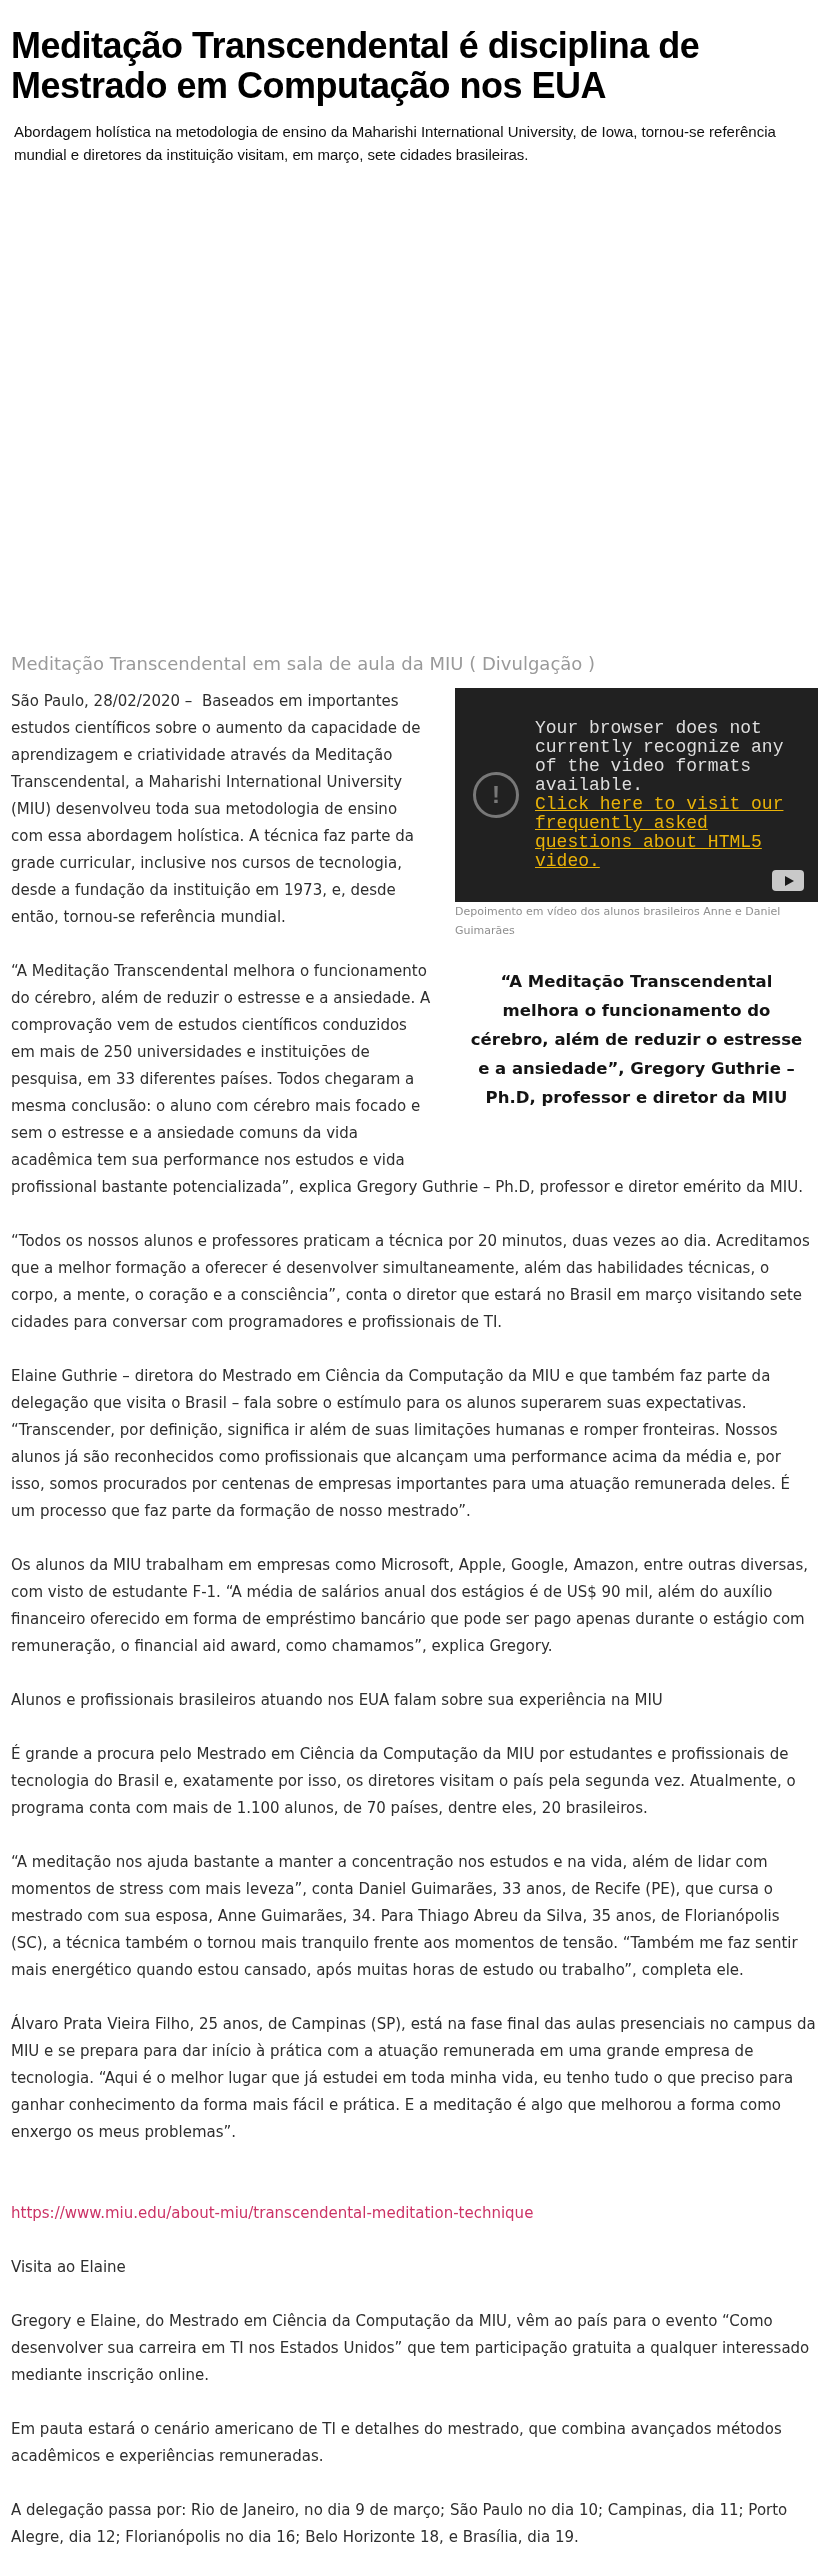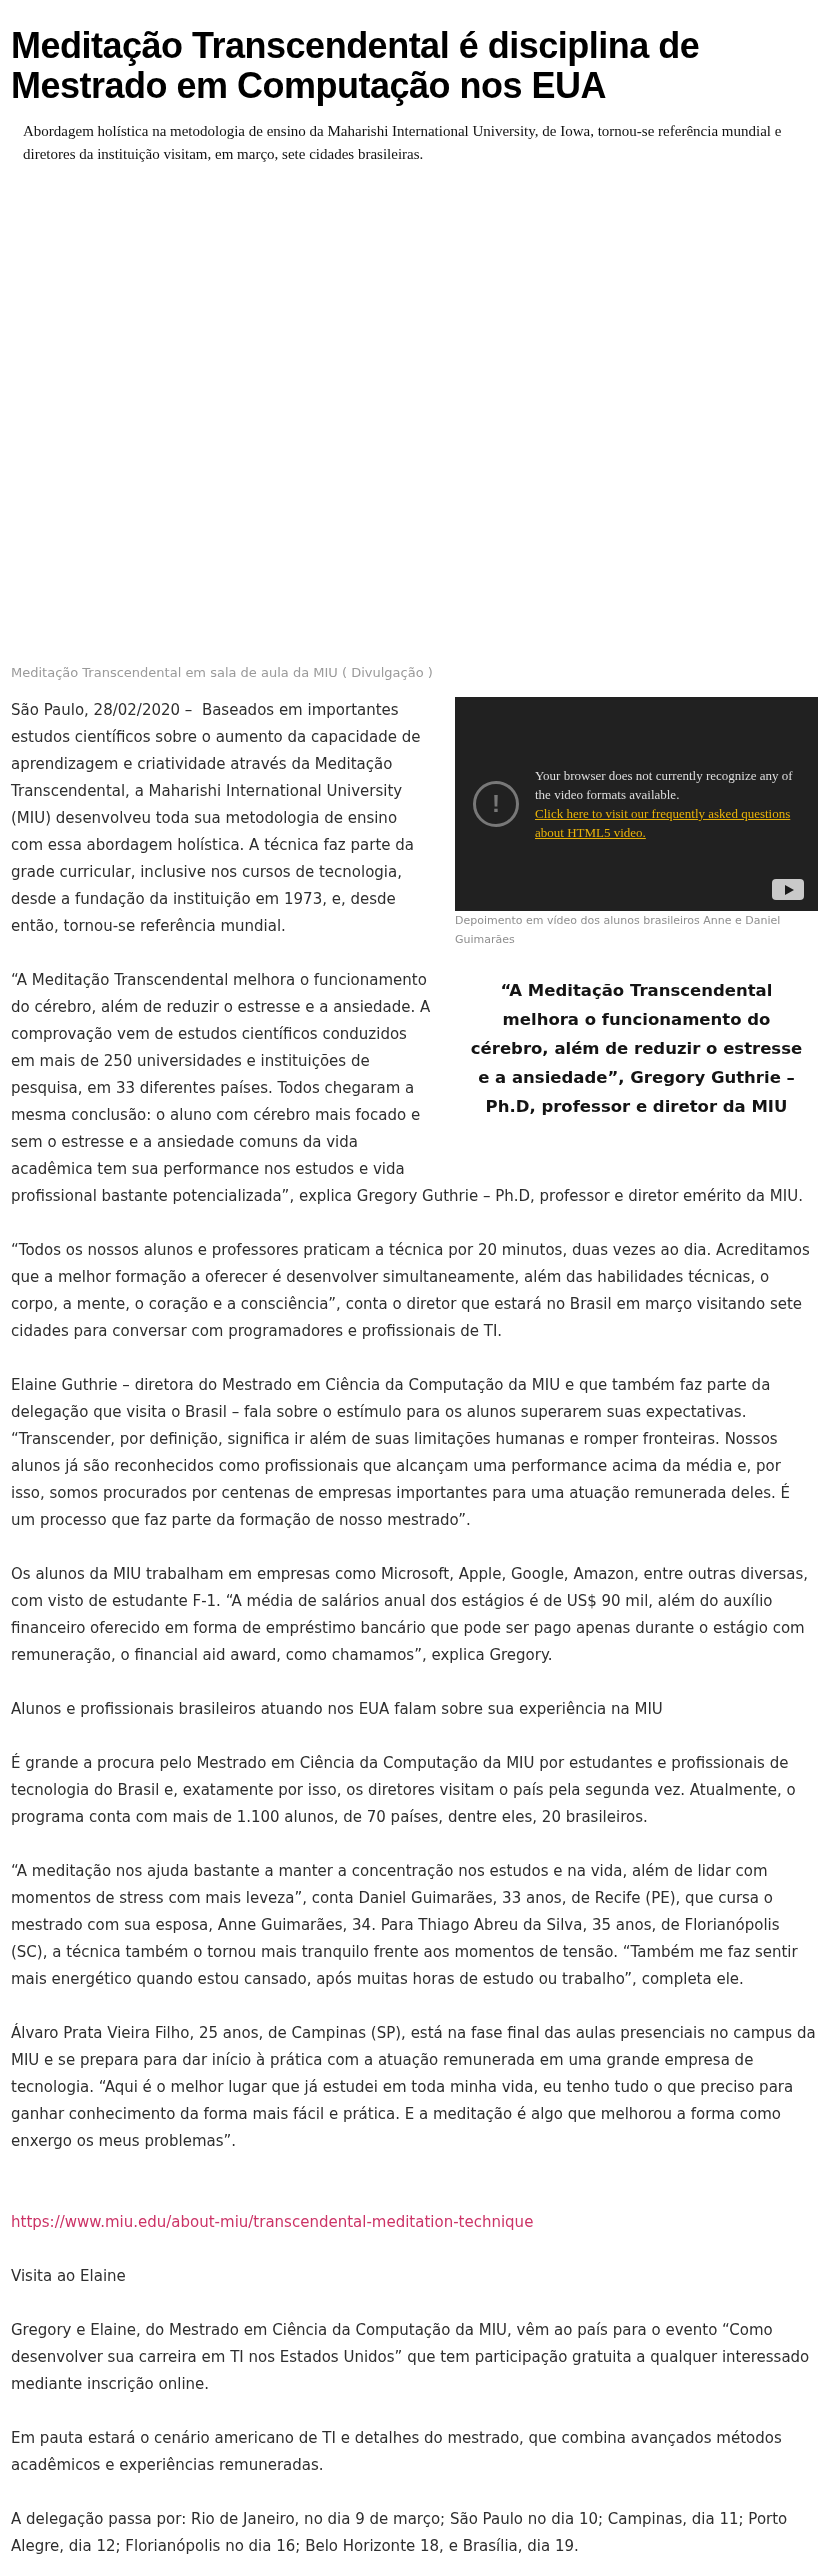--- a/index.html
+++ b/index.html
@@ -13,31 +13,31 @@
   .headline{
     font-family:"Liberation Sans",sans-serif;
     font-weight:700;
     font-size:36px;
     line-height:40px;
     letter-spacing:-0.5px;
     color:#000;
     margin:16px 0 14px 0;
   }
   .subheadline{
-    font-family:Liberation Serif, serif;
+    font-family:Liberation Sans, sans-serif;
     font-size:15px;
     line-height:23px;
     color:#111;
-    margin:12px;
+    margin:3px;
   }
 
   
   .hero-image{height:486px;background:#ffffff;}
   .hero-caption{
-    font-size:13px;
+    font-size:18px;
     line-height:17px;
     color:#9a9a9a;
     margin:0 0 16px 0;
   }
 
   
   .article{font-size:15px;line-height:27px;color:#2e2e2e;}
   .article p{margin:0 0 27px 0;}
 
   
@@ -62,22 +62,22 @@
     border-radius:50%;
     color:#787878;
     font-family:"Liberation Sans",sans-serif;
     font-weight:700;
     font-size:24px;
     line-height:40px;
     text-align:center;
     margin-right:16px;
   }
   .warn-text{
-    font-family:Liberation Serif, serif;
-    font-size:13px;
+    font-family:Liberation Mono, monospace;
+    font-size:18px;
     line-height:19px;
     color:#dedede;
   }
   .warn-link{
     color:#eab308;
     text-decoration:underline;
     cursor:pointer;
     display:inline-block;
   }
   .play-btn{

